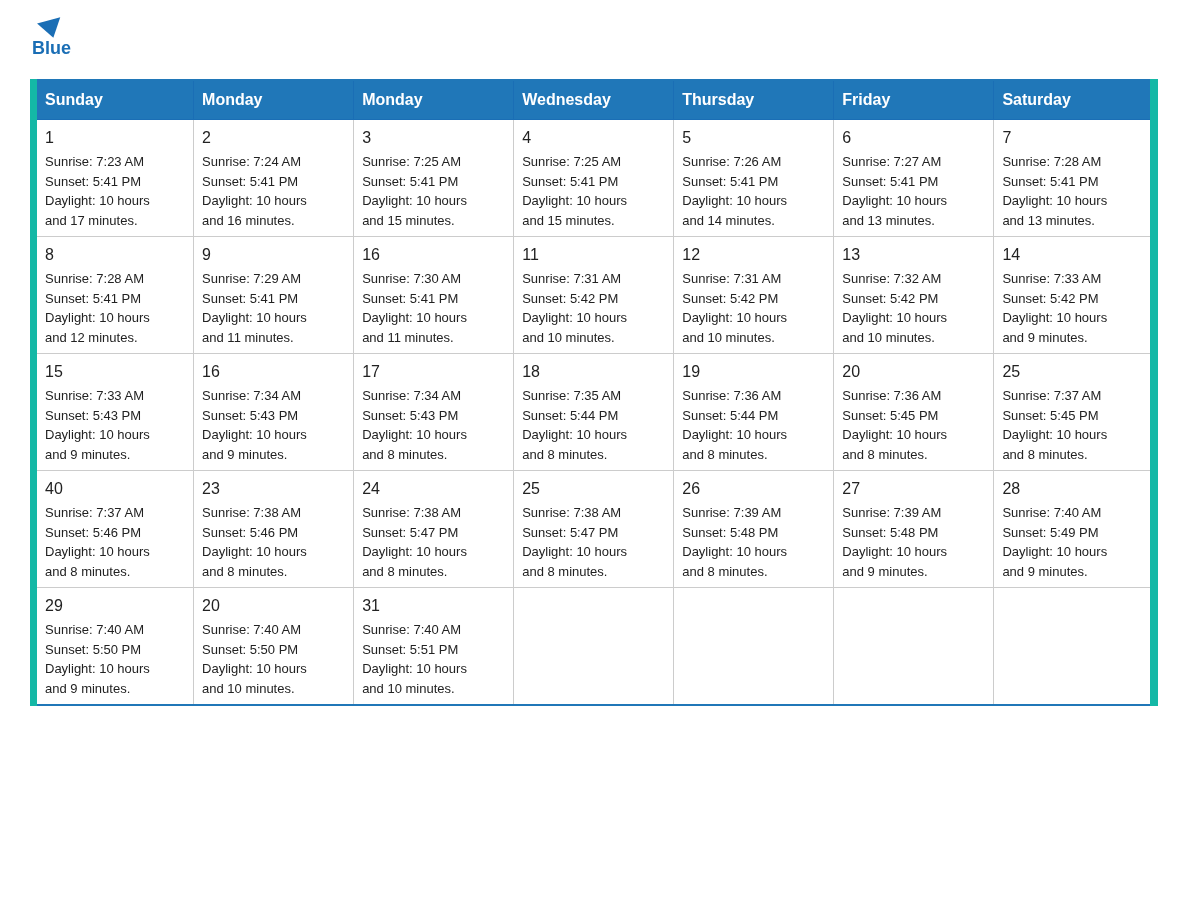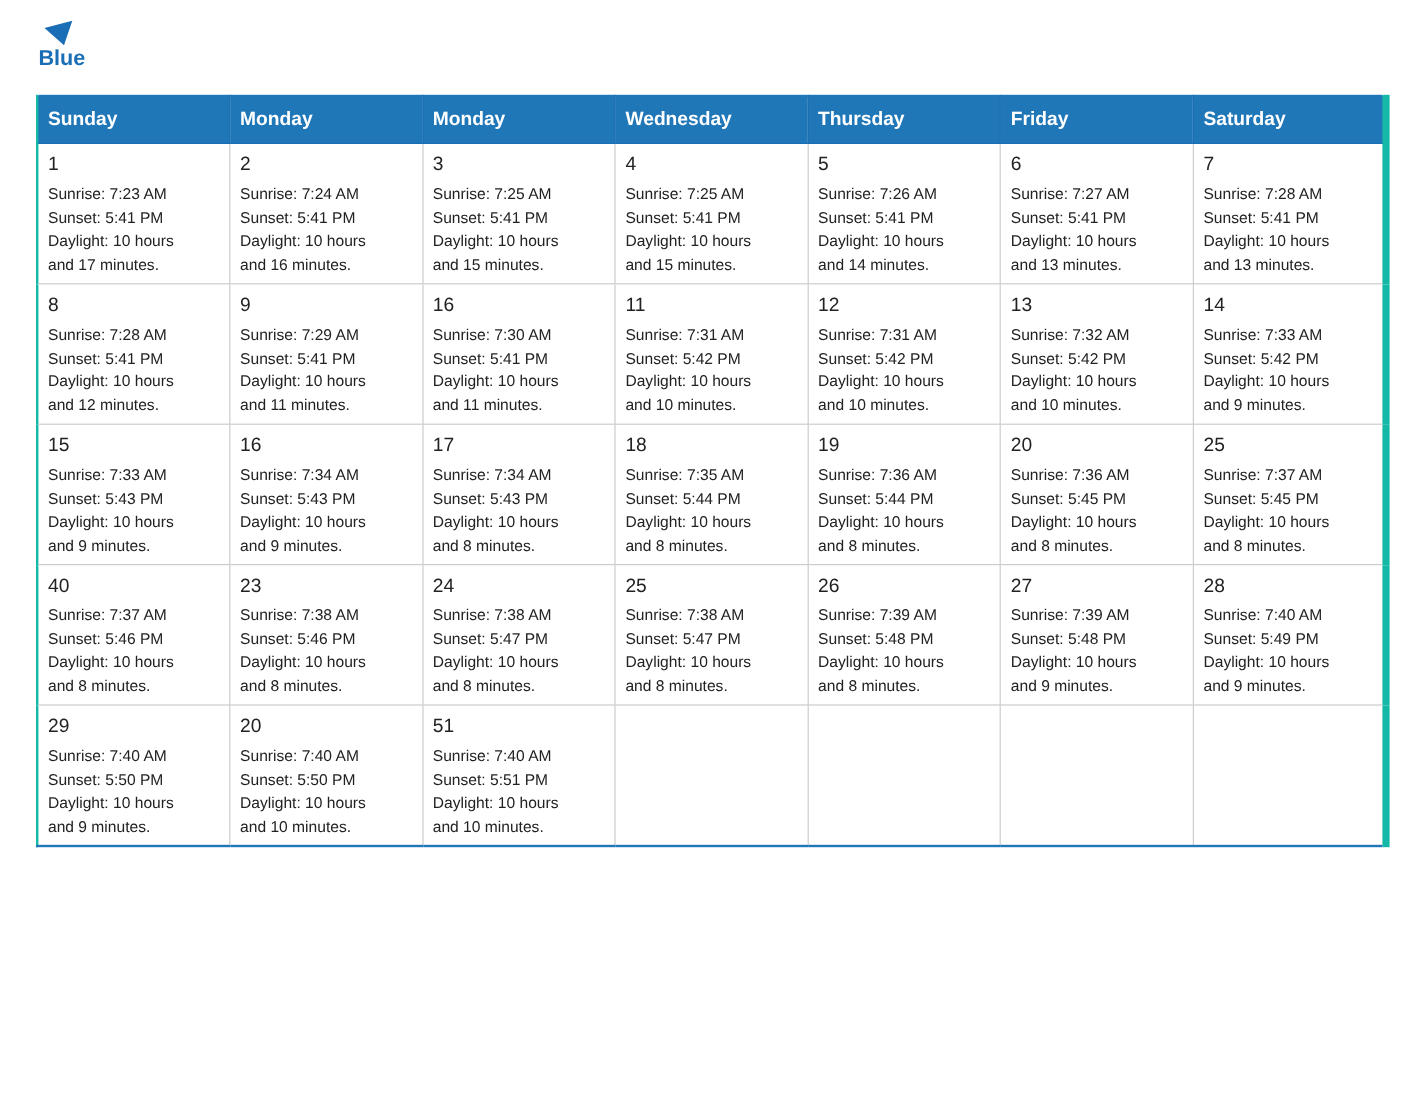--- a/index.html
+++ b/index.html
@@ -91,25 +91,25 @@
     }
     tbody tr td .day-info {
       font-size: 13px;
       color: #222;
     }
     tbody tr:last-child td {
       border-bottom: 2px solid #2077b8;
     }
     thead tr th:first-child,
     tbody tr td:first-child {
-      border-left: 2px solid #14b8a6;
+      border-left: 7px solid #14b8a6;
     }
     thead tr th:last-child,
     tbody tr td:last-child {
-      border-right: 6px solid #14b8a6;
+      border-right: 8px solid #14b8a6;
     }
     thead tr {
       border-top: 2px solid #2077b8;
     }
     tbody tr td.empty {
       background: #fff;
     }
   </style>
 </head>
 <body>
@@ -174,20 +174,20 @@
         <td><span class="day-num">23</span><span class="day-info">Sunrise: 7:38 AM<br>Sunset: 5:46 PM<br>Daylight: 10 hours<br>and 8 minutes.</span></td>
         <td><span class="day-num">24</span><span class="day-info">Sunrise: 7:38 AM<br>Sunset: 5:47 PM<br>Daylight: 10 hours<br>and 8 minutes.</span></td>
         <td><span class="day-num">25</span><span class="day-info">Sunrise: 7:38 AM<br>Sunset: 5:47 PM<br>Daylight: 10 hours<br>and 8 minutes.</span></td>
         <td><span class="day-num">26</span><span class="day-info">Sunrise: 7:39 AM<br>Sunset: 5:48 PM<br>Daylight: 10 hours<br>and 8 minutes.</span></td>
         <td><span class="day-num">27</span><span class="day-info">Sunrise: 7:39 AM<br>Sunset: 5:48 PM<br>Daylight: 10 hours<br>and 9 minutes.</span></td>
         <td><span class="day-num">28</span><span class="day-info">Sunrise: 7:40 AM<br>Sunset: 5:49 PM<br>Daylight: 10 hours<br>and 9 minutes.</span></td>
       </tr>
       <tr>
         <td><span class="day-num">29</span><span class="day-info">Sunrise: 7:40 AM<br>Sunset: 5:50 PM<br>Daylight: 10 hours<br>and 9 minutes.</span></td>
         <td><span class="day-num">20</span><span class="day-info">Sunrise: 7:40 AM<br>Sunset: 5:50 PM<br>Daylight: 10 hours<br>and 10 minutes.</span></td>
-        <td><span class="day-num">51</span><span class="day-info">Sunrise: 7:40 AM<br>Sunset: 5:51 PM<br>Daylight: 10 hours<br>and 10 minutes.</span></td>
+        <td><span class="day-num">31</span><span class="day-info">Sunrise: 7:40 AM<br>Sunset: 5:51 PM<br>Daylight: 10 hours<br>and 10 minutes.</span></td>
         <td class="empty"></td>
         <td class="empty"></td>
         <td class="empty"></td>
         <td class="empty"></td>
       </tr>
     </tbody>
 </table>
 
 </body></html>

